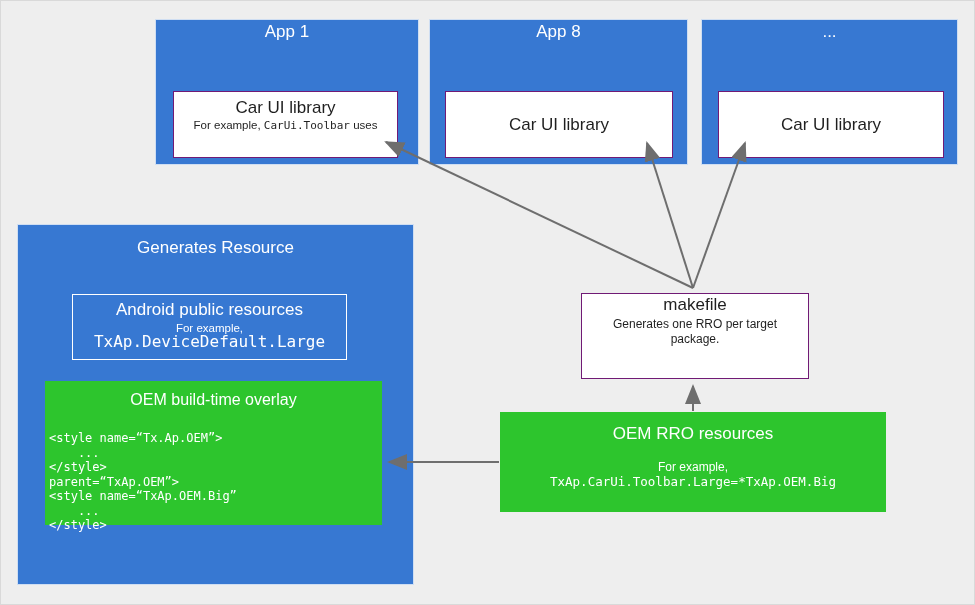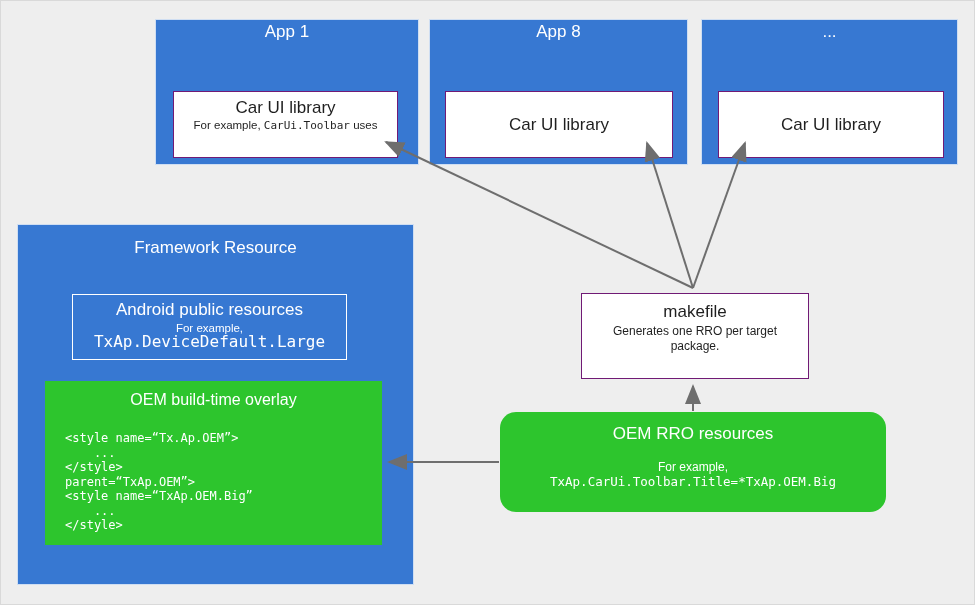--- a/index.html
+++ b/index.html
@@ -63,28 +63,28 @@
   .lib-example { font-size: 11.5px; line-height: 14px; text-align: center; }
   .lib-example .mono { font-size: 11px; }
   .lib-code { font-size: 12px; line-height: 14px; }
   
   .framework-box { left: 16px; top: 223px; width: 397px; height: 361px; padding-top: 12px; }
   .public-res-box {
     position: absolute; left: 54px; top: 69px; width: 275px; height: 66px;
     background: #3778d2; border: 1.5px solid #ffffff;
     text-align: center; padding-top: 4px; color: #fff;
   }
-  .overlay-box { position: absolute; left: 27px; top: 156px; width: 337px; height: 164px; padding-top: 8px; }
+  .overlay-box { position: absolute; left: 27px; top: 156px; width: 337px; height: 144px; padding-top: 8px; }
   .overlay-title { font-size: 16px; line-height: 21px; text-align: center; }
-  .overlay-code { margin-top: 21px; padding-left: 20px; }
+  .overlay-code { margin-top: 21px; padding-left: 4px; }
   
-  .makefile-box { left: 580px; top: 292px; width: 228px; height: 86px; padding-top: 7px; }
+  .makefile-box { left: 580px; top: 292px; width: 228px; height: 86px; }
   .makefile-desc { font-size: 12px; line-height: 14.5px; max-width: 212px; margin: 1px auto 0; text-align: center; }
   
-  .rro-box { left: 499px; top: 411px; width: 386px; height: 100px; padding-top: 11px; text-align: center; border-radius: 16px; }
+  .rro-box { left: 499px; top: 411px; width: 386px; height: 100px; padding-top: 11px; text-align: center; }
   .rro-example-label { margin-top: 15px; font-size: 12px; line-height: 14px; }
   .rro-example-code { font-size: 12.5px; line-height: 16px; }
   
   .arrows-svg { position: absolute; left: 0; top: 0; width: 975px; height: 605px; pointer-events: none; }
 </style>
 </head>
 <body>
 
 <div class="canvas">
 
@@ -104,21 +104,21 @@
   </div>
 
   <div class="box blue-box app-box app-3">
     <div class="box-title">...</div>
     <div class="box yellow-box lib-box lib-3">
       <div class="lib-title">Car UI library</div>
     </div>
   </div>
 
   <div class="box blue-box framework-box">
-    <div class="box-title">Framework Resource</div>
+    <div class="box-title">Generates Resource</div>
 
     <div class="public-res-box">
       <div class="box-title">Android public resources</div>
       <div class="sub-text">For example,</div>
       <div class="sub-text mono" style="font-size:16px;">TxAp.DeviceDefault.Large</div>
     </div>
 
     <div class="box green-box overlay-box">
       <div class="overlay-title">OEM build-time overlay</div>
       <div class="overlay-code">
@@ -134,21 +134,21 @@
   </div>
 
   <div class="box yellow-box makefile-box">
     <div class="box-title">makefile</div>
     <div class="sub-text makefile-desc">Generates one RRO per target package.</div>
   </div>
 
   <div class="box green-box rro-box">
     <div class="box-title">OEM RRO resources</div>
     <div class="rro-example-label">For example,</div>
-    <div class="rro-example-code mono">TxAp.CarUi.Toolbar.Title=*TxAp.OEM.Big</div>
+    <div class="rro-example-code mono">TxAp.CarUi.Toolbar.Large=*TxAp.OEM.Big</div>
   </div>
 
   <svg class="arrows-svg" viewBox="0 0 975 605" xmlns="http://www.w3.org/2000/svg">
     <defs>
       <marker id="arrowhead" markerWidth="11" markerHeight="9" refX="9" refY="4" orient="auto">
         <path d="M0,0 L10,4 L0,8 Z" fill="#6e6e6e"></path>
       </marker>
     </defs>
     <line x1="692" y1="287" x2="385" y2="141" stroke="#6e6e6e" stroke-width="2" marker-end="url(#arrowhead)"></line>
     <line x1="692" y1="287" x2="646" y2="142" stroke="#6e6e6e" stroke-width="2" marker-end="url(#arrowhead)"></line>

